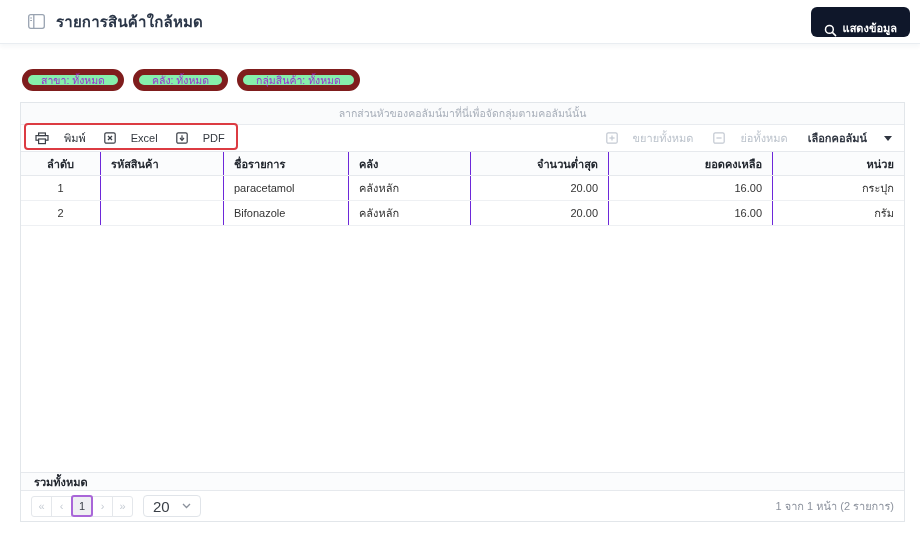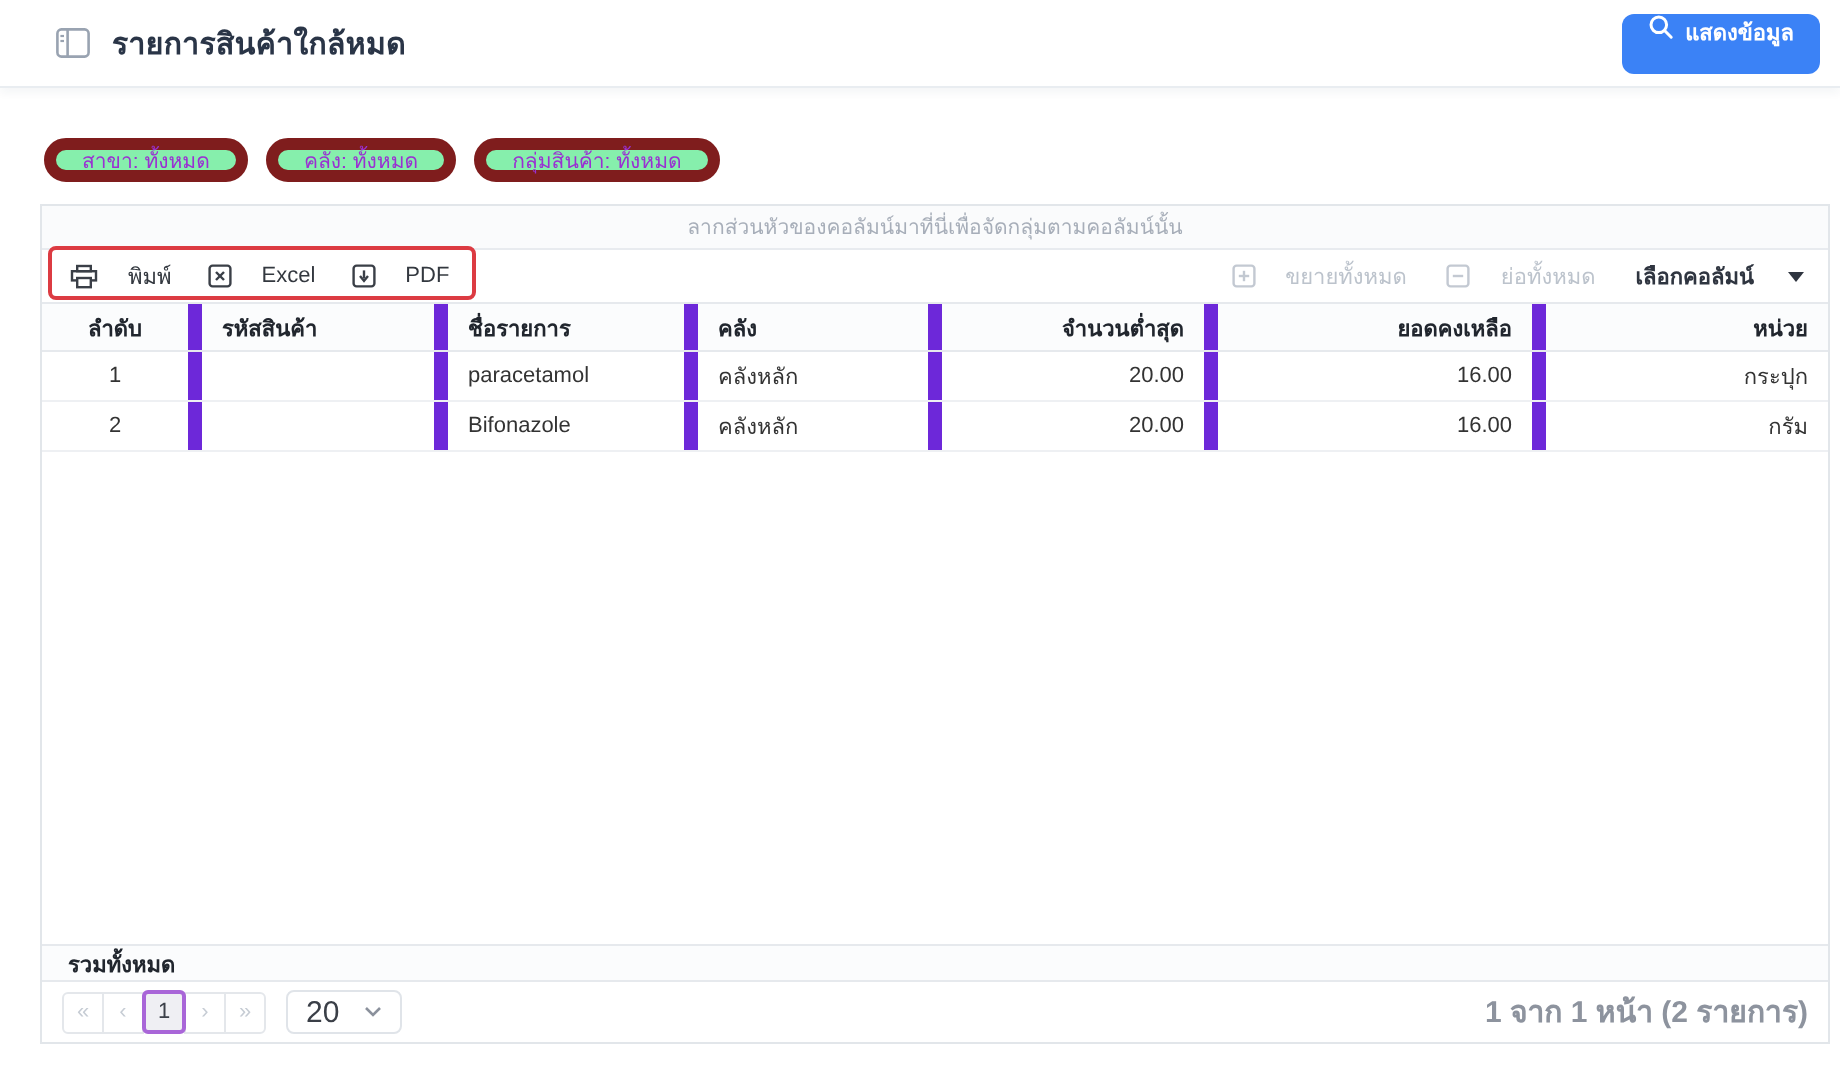--- a/index.html
+++ b/index.html
@@ -12,35 +12,35 @@
   
   .topbar {
     height:44px; display:flex; align-items:center; justify-content:space-between;
     padding:0 10px 0 28px;
     border-bottom:1px solid #e9edf1;
     box-shadow:0 3px 4px rgba(20,40,70,0.04);
   }
   .title-wrap { display:flex; align-items:center; gap:11px; }
   .page-title { margin:0; font-size:15px; font-weight:700; color:#2a3547; letter-spacing:.2px; }
   .show-btn {
-    display:flex; align-items:flex-start; gap:6px;
-    background:#3b82f6; color:#fff; border:none; border-radius:6px;
+    display:flex; align-items:flex-end; gap:6px;
+    background:#0f172a; color:#fff; border:none; border-radius:6px;
     height:30px; padding:0 13px; font-size:11px; font-weight:700; cursor:pointer;
     font-family:inherit;
   }
   
   .chips { display:flex; gap:9px; padding:25px 0 0 22px; height:58px; align-items:flex-start; }
   .chip {
     border:6px solid #7f1d1d; color:#9a30d2; background:#86efac;
     border-radius:12px; height:22px; padding:0 13px; font-size:10.5px;
     display:flex; align-items:center; cursor:pointer; font-family:inherit;
   }
   
   .grid-panel {
-    margin:0 5px 0 20px; height:420px;
+    margin:0 15px 0 20px; height:420px;
     border:1px solid #e2e6ea;
     display:flex; flex-direction:column;
     font-size:11px; position:relative; background:#fff;
   }
   .group-hint {
     height:22px; flex:0 0 22px; background:#fafbfc; border-bottom:1px solid #e8ebef;
     color:#a7aeb9; font-size:10.5px;
     display:flex; align-items:center; justify-content:center;
   }
   
@@ -67,21 +67,21 @@
     border-top:5px solid #2f3540; margin-left:2px;
   }
   
   .thead, .trow {
     display:grid;
     grid-template-columns:80px 123px 125px 122px 138px 164px 1fr;
     flex:0 0 25px; height:25px;
   }
   .thead { background:#fbfcfd; border-top:1px solid #e6e9ed; border-bottom:1px solid #e6e9ed; font-weight:700; color:#21262e; }
   .trow { border-bottom:1px solid #eef0f3; background:#fff; }
-  .cell { display:flex; align-items:center; padding:0 10px; border-right:7px solid #6d28d9; overflow:hidden; white-space:nowrap; }
+  .cell { display:flex; align-items:center; padding:0 10px; border-right:1px solid #6d28d9; overflow:hidden; white-space:nowrap; }
   .cell:last-child { border-right:none; }
   .cell.center { justify-content:center; }
   .cell.right { justify-content:flex-end; }
   .tfiller { flex:1 1 auto; background:#fff; }
   .tfoot {
     flex:0 0 19px; height:19px; border-top:1px solid #e6e9ed; border-bottom:1px solid #e6e9ed;
     background:#fbfcfd; display:flex; align-items:center; padding:0 13px;
     font-weight:700; color:#21262e;
   }
   
@@ -96,21 +96,21 @@
   .page-nav .nav-btn:last-child { border-radius:0 3px 3px 0; }
   .page-nav .current {
     width:22px; height:22px; border:2px solid #a966d8; background:#efeff3; color:#3c4049;
     border-radius:3px; z-index:1; font-size:11px; cursor:default;
   }
   .page-size {
     width:58px; height:22px; border:1px solid #e0e4e9; border-radius:4px; background:#fff;
     display:flex; align-items:center; justify-content:space-between; padding:0 9px;
     font-size:15px; color:#3a3f47; margin-left:10px; cursor:pointer; font-family:inherit;
   }
-  .pager-info { margin-left:auto; color:#8d939e; font-size:15px;font-weight:bold; }
+  .pager-info { margin-left:auto; color:#8d939e; font-size:11px; }
   .icon { display:inline-flex; align-items:center; justify-content:center; }
 </style>
 </head>
 <body>
 
 <header class="topbar">
   <div class="title-wrap">
     <span class="icon">
       <svg width="17" height="15" viewBox="0 0 17 15" fill="none">
         <rect x="0.7" y="0.7" width="15.6" height="13.6" rx="2" stroke="#99a3b1" stroke-width="1.3"></rect>

